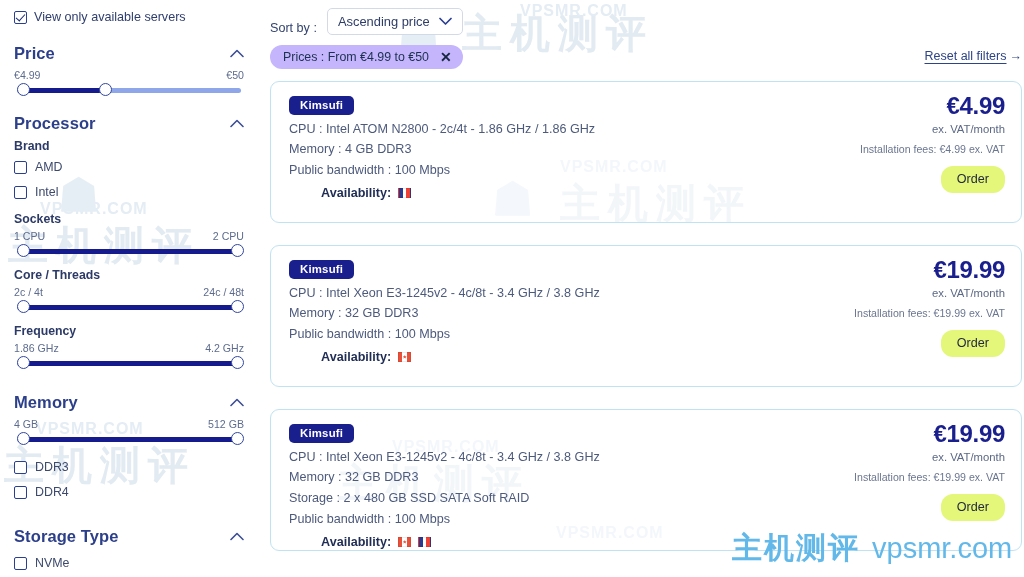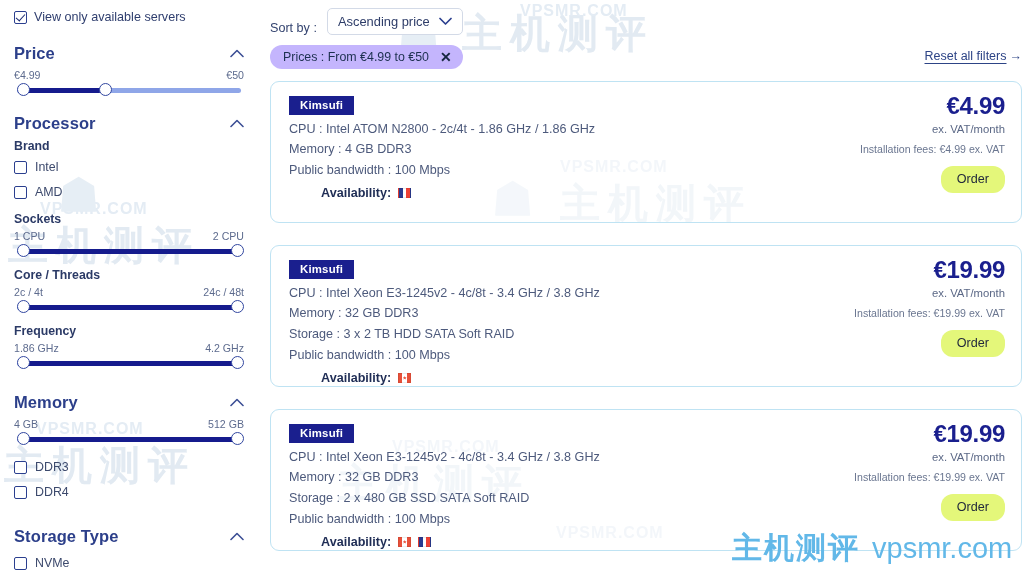--- a/index.html
+++ b/index.html
@@ -98,21 +98,21 @@
   .reset .arw { text-decoration: none; display: inline-block; margin-left: 3px; }
 
   .cards { margin-top: 12px; padding-left: 12px; padding-right: 2px; }
   .card {
     position: relative; border: 1.4px solid #bfe3f3; border-radius: 9px;
     background: rgba(255,255,255,0.55);
     height: 142px; margin-bottom: 22px; padding: 13px 16px 0 18px;
   }
   .badge {
     display: inline-block; background: #1a1f8e; color: #ffffff;
-    font-size: 11.4px; font-weight: 700; border-radius: 0;
+    font-size: 11.4px; font-weight: 700; border-radius: 5px;
     padding: 3px 11px 4px 11px; letter-spacing: .2px;
   }
   .spec { font-size: 12.6px; color: #4d5a7c; margin-top: 6.5px; line-height: 1.15; }
   .avail { display: flex; align-items: center; gap: 7px; margin-top: 8px; margin-left: 32px; }
   .avail-label { font-size: 12.6px; font-weight: 700; color: #1f2d55; }
 
   .flag { width: 13px; height: 10px; display: inline-block; position: relative;
           border: 0.5px solid rgba(0,0,0,0.07); flex: none; }
   .flag-fr { background: linear-gradient(to right,#2a3a8f 0 33.3%,#ffffff 33.3% 66.6%,#ef4135 66.6% 100%); }
   .flag-ca { background: linear-gradient(to right,#e8503a 0 27%,#ffffff 27% 73%,#e8503a 73% 100%); }
@@ -187,25 +187,25 @@
       <span class="sec-title">Processor</span>
       <span class="chev">
         <svg width="14" height="9" viewBox="0 0 14 9">
             <polyline points="1,7.5 7,1.5 13,7.5" fill="none" stroke="#3c4f95" stroke-width="1.6" stroke-linecap="round" stroke-linejoin="round"></polyline>
           </svg>
       </span>
     </div>
     <div class="subtitle" style="margin-top:2px;">Brand</div>
     <div class="opt-row">
       <span class="cb"></span>
+      <span class="opt-lbl">AMD</span>
+    </div>
+    <div class="opt-row">
+      <span class="cb"></span>
       <span class="opt-lbl">Intel</span>
-    </div>
-    <div class="opt-row">
-      <span class="cb"></span>
-      <span class="opt-lbl">AMD</span>
     </div>
 
     <div class="subtitle">Sockets</div>
     <div class="range-labels">
       <span>1 CPU</span>
       <span>2 CPU</span>
     </div>
     <div class="slider">
       <div class="track"></div>
       <div class="track-fill" style="left:9px; width:212px;"></div>
@@ -316,21 +316,20 @@
           <div class="price-sub">ex. VAT/month</div>
           <div class="install">Installation fees: €4.99 ex. VAT</div>
           <button class="order">Order</button>
         </div>
       </div>
 
       <div class="card">
         <span class="badge">Kimsufi</span>
         <div class="spec">CPU : Intel Xeon E3-1245v2 - 4c/8t - 3.4 GHz / 3.8 GHz</div>
         <div class="spec">Memory : 32 GB DDR3</div>
-        <div class="spec">Storage : 3 x 2 TB HDD SATA Soft RAID</div>
         <div class="spec">Public bandwidth : 100 Mbps</div>
         <div class="avail">
           <span class="avail-label">Availability:</span>
           <span class="flag flag-ca"></span>
         </div>
         <div class="price-col">
           <div class="price">€19.99</div>
           <div class="price-sub">ex. VAT/month</div>
           <div class="install">Installation fees: €19.99 ex. VAT</div>
           <button class="order">Order</button>

